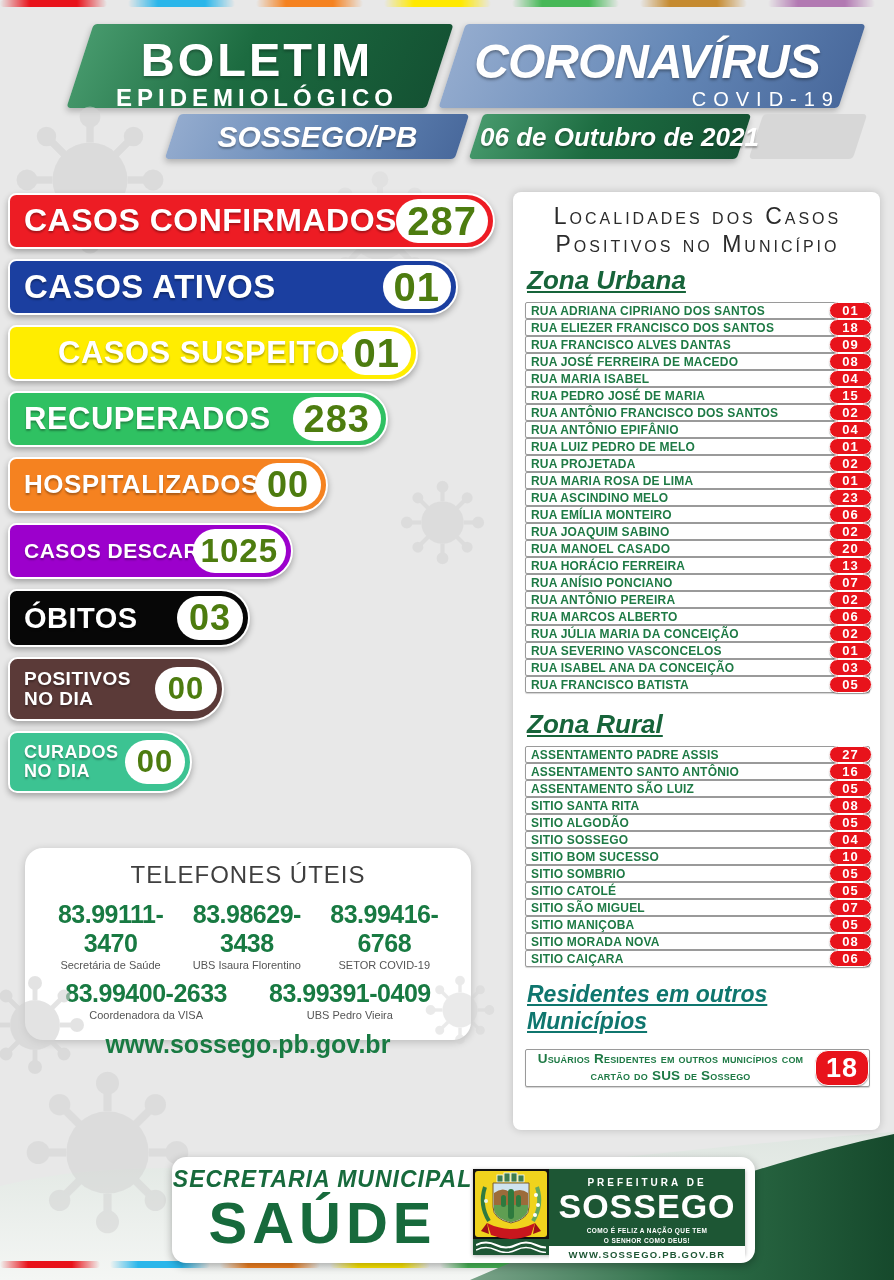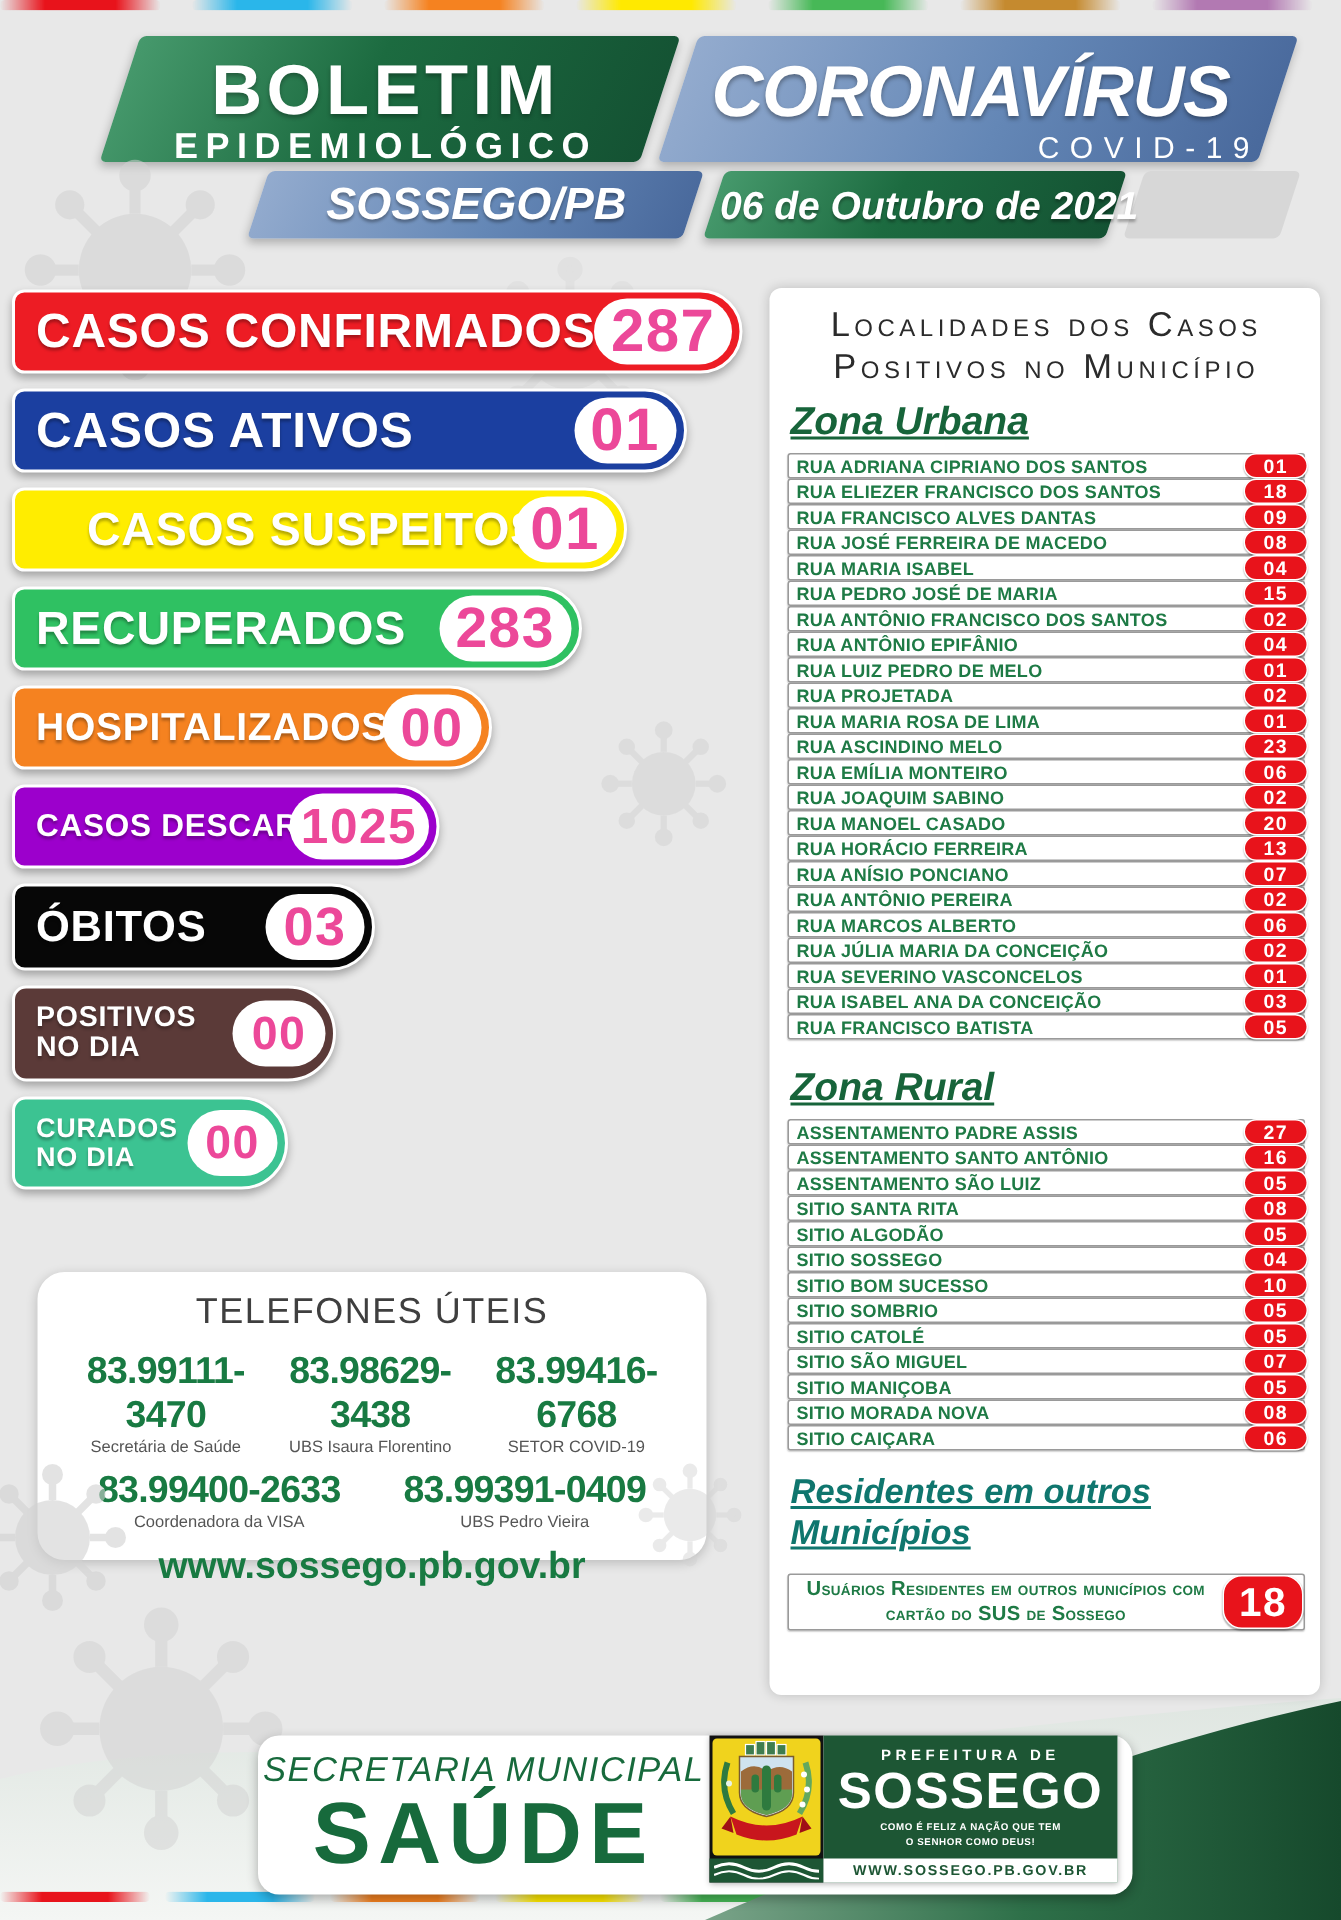--- a/index.html
+++ b/index.html
@@ -28,21 +28,21 @@
   .t-city{left:175px;top:120px;width:285px;font-size:30px;font-weight:bold;font-style:italic;text-shadow:0 2px 2px rgba(0,0,0,.3)}
   .t-date{left:480px;top:122px;width:262px;font-size:26px;font-weight:bold;font-style:italic;text-shadow:0 2px 2px rgba(0,0,0,.3)}
 
   
   .stats{position:absolute;left:8px;top:193px;z-index:2}
   .pill{position:relative;display:flex;align-items:center;height:56px;margin-bottom:10px;
     border-radius:10px 34px 34px 10px;border:2px solid #fff;color:#fff;font-weight:bold;
     box-shadow:0 3px 6px rgba(0,0,0,.3);padding-left:14px}
   .pill .lbl{text-shadow:0 2px 2px rgba(0,0,0,.3);letter-spacing:.5px;line-height:1.05}
   .pill .num{position:absolute;right:5px;top:50%;transform:translateY(-50%);
-    background:#fff;color:#ec4899;border-radius:26px;min-width:66px;height:44px;padding:0 11px;
+    background:#fff;color:#4d7c0f;border-radius:26px;min-width:66px;height:44px;padding:0 11px;
     display:flex;align-items:center;justify-content:center;font-weight:bold;letter-spacing:1px}
   .pill:nth-child(1){width:487px}.pill:nth-child(1) .lbl{font-size:32px}.pill:nth-child(1) .num{font-size:40px}
   .pill:nth-child(2){width:450px}.pill:nth-child(2) .lbl{font-size:33px}.pill:nth-child(2) .num{font-size:40px}
   .pill:nth-child(3){width:410px}.pill:nth-child(3) .lbl{font-size:31px}.pill:nth-child(3) .num{font-size:40px}
   .pill:nth-child(4){width:380px}.pill:nth-child(4) .lbl{font-size:31px}.pill:nth-child(4) .num{font-size:38px}
   .pill:nth-child(5){width:320px}.pill:nth-child(5) .lbl{font-size:26px}.pill:nth-child(5) .num{font-size:36px}
   .pill:nth-child(6){width:285px}.pill:nth-child(6) .lbl{font-size:21px}.pill:nth-child(6) .num{font-size:33px;min-width:78px;padding:0 8px}
   .pill:nth-child(7){width:242px;height:58px}.pill:nth-child(7) .lbl{font-size:29px}.pill:nth-child(7) .num{font-size:36px}
   .pill:nth-child(8){width:216px;height:64px}.pill:nth-child(8) .lbl{font-size:19px}.pill:nth-child(8) .num{font-size:31px;min-width:62px}
   .pill:nth-child(9){width:184px;height:62px}.pill:nth-child(9) .lbl{font-size:18px}.pill:nth-child(9) .num{font-size:31px;min-width:60px}
@@ -77,23 +77,23 @@
   .pnum{font-size:25px;font-weight:bold;color:#187a42;letter-spacing:-.5px}
   .plabel{font-size:11px;color:#555;margin-top:1px}
   .ph-site{font-size:25px;font-weight:bold;color:#187a42;margin-top:9px}
 
   
   .fwave{position:absolute;left:0;top:1128px;z-index:1}
   .fswoosh{position:absolute;left:0;top:1128px;z-index:4;pointer-events:none}
   .fcard{position:absolute;left:172px;top:1157px;width:583px;height:106px;background:#fff;
     border-radius:14px;box-shadow:0 3px 8px rgba(0,0,0,.3);z-index:5;display:flex}
   .fleft{flex:1;text-align:center;padding-top:9px}
-  .f1{font-size:23px;font-weight:normal;font-style:italic;color:#176a3c;letter-spacing:1px}
+  .f1{font-size:23px;font-weight:bold;font-style:italic;color:#176a3c;letter-spacing:1px}
   .f2{font-size:58px;font-weight:bold;color:#176a3c;letter-spacing:5px;line-height:1.02}
-  .flogo{width:272px;display:flex;margin:0 10px 8px 0;box-shadow:0 1px 4px rgba(0,0,0,.3)}
+  .flogo{width:272px;display:flex;margin:12px 10px 8px 0;box-shadow:0 1px 4px rgba(0,0,0,.3)}
   .fcoat{width:76px;background:#111;display:flex;flex-direction:column}
   .fcoat .cy{flex:1;background:#f0d31d;border-radius:3px;margin:2px;position:relative}
   .fcoat .cwaves{height:16px;background:#1d5634;display:flex;align-items:center;justify-content:center}
   .fgreen{flex:1;background:#1d5634;display:flex;flex-direction:column;align-items:center;color:#fff}
   .fp{font-size:10px;letter-spacing:3px;font-weight:bold;margin-top:8px}
   .fcity{font-size:34px;font-weight:bold;letter-spacing:1px;margin-top:-1px}
   .fmotto{font-size:6.5px;line-height:1.5;text-align:center;font-weight:bold;letter-spacing:.4px}
   .fsite{background:#fff;color:#1d5634;font-size:9.5px;font-weight:bold;letter-spacing:1.2px;
     width:100%;text-align:center;padding:3px 0 2px;margin-top:auto}
 

